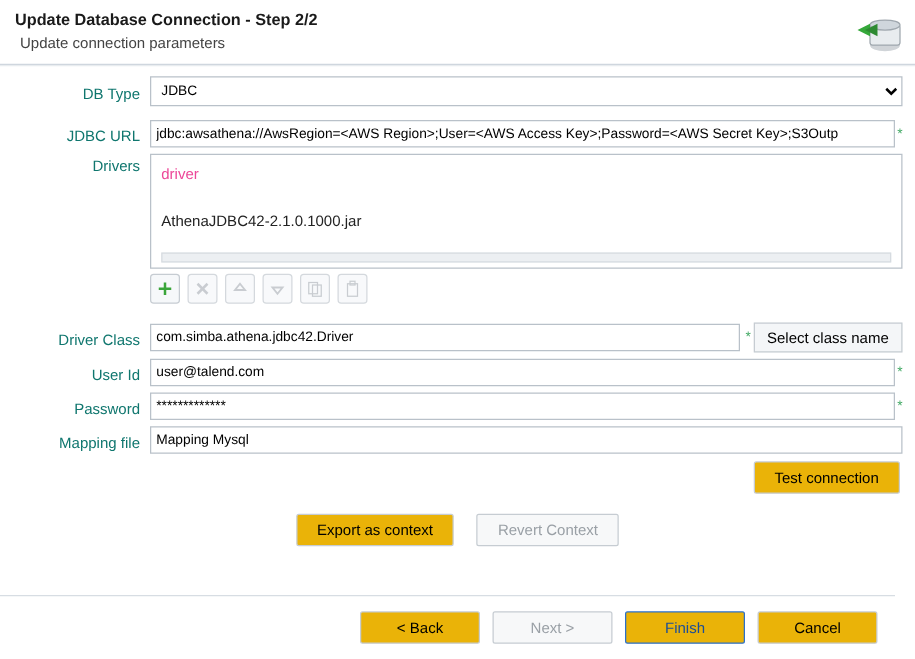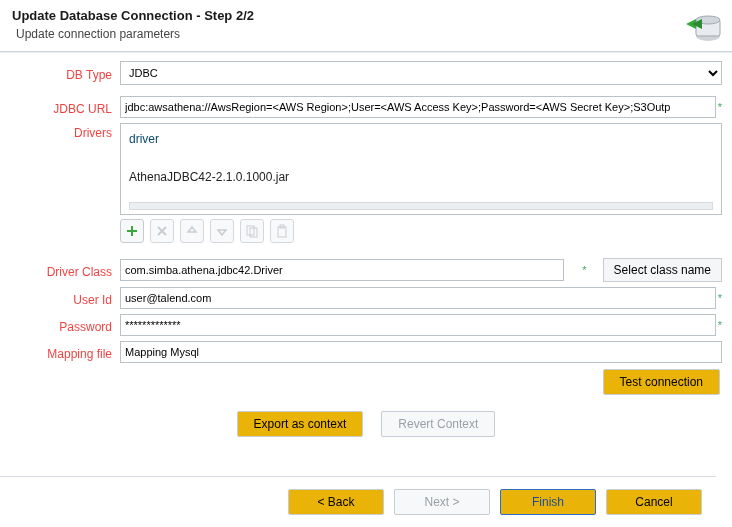--- a/index.html
+++ b/index.html
@@ -34,21 +34,21 @@
     display: flex;
     align-items: center;
     margin-bottom: 5px;
   }
   .row.top { align-items: flex-start; }
   .lbl {
     width: 110px;
     min-width: 110px;
     text-align: right;
     padding-right: 8px;
-    color: #ef4444;
+    color: #0f766e;
     padding-top: 3px;
   }
   .field { flex: 1; display: flex; align-items: center; }
   select, input[type=text], input[type=password] {
     font-family: inherit;
     font-size: 11px;
     padding: 4px 4px;
     border: 1px solid #b9c1c9;
     background: #fff;
     height: 22px;
@@ -58,41 +58,41 @@
   .req { color: #4a6; font-size: 11px; margin-left: 2px; }
   .drivers-box {
     border: 1px solid #b9c1c9;
     width: 100%;
     height: 92px;
     padding: 6px 8px;
     background: #fff;
     overflow: hidden;
     position: relative;
   }
-  .drivers-box .d-header { font-size: 12px; color: #0c4a6e; padding: 2px 0; }
+  .drivers-box .d-header { font-size: 12px; color: #ec4899; padding: 2px 0; }
   .drivers-box .d-row { font-size: 12px; color: #222; padding: 2px 0; margin-top: 20px; }
   .drivers-scrolltrack {
     position: absolute; left: 8px; right: 8px; bottom: 4px; height: 8px;
     background: #eceff2; border: 1px solid #d6dbe0;
   }
   .toolbar {
     margin-top: 4px;
     display: flex;
     gap: 6px;
   }
   .tbtn {
     width: 24px; height: 24px;
     border: 1px solid #c6ccd2;
     border-radius: 3px;
     background: #f6f8fa;
     display: flex; align-items: center; justify-content: center;
   }
   .tbtn.enabled { background: #f6f8fa; }
   .tbtn.disabled { opacity: 0.75; }
-  .dc-row { display:flex; align-items:center; gap:16px; width:100%; }
+  .dc-row { display:flex; align-items:center; gap:2px; width:100%; }
   .dc-input { flex:1; }
   .side-btn {
     border: 1px solid #c6ccd2;
     background: #f4f6f8;
     padding: 3px 10px;
     height: 24px;
     font-family: inherit; font-size: 12px;
   }
   .pwd-input { border-bottom: 2px solid #2a6fc9; }
   .action-row { text-align: right; margin-top: 6px; padding-right: 2px; }

